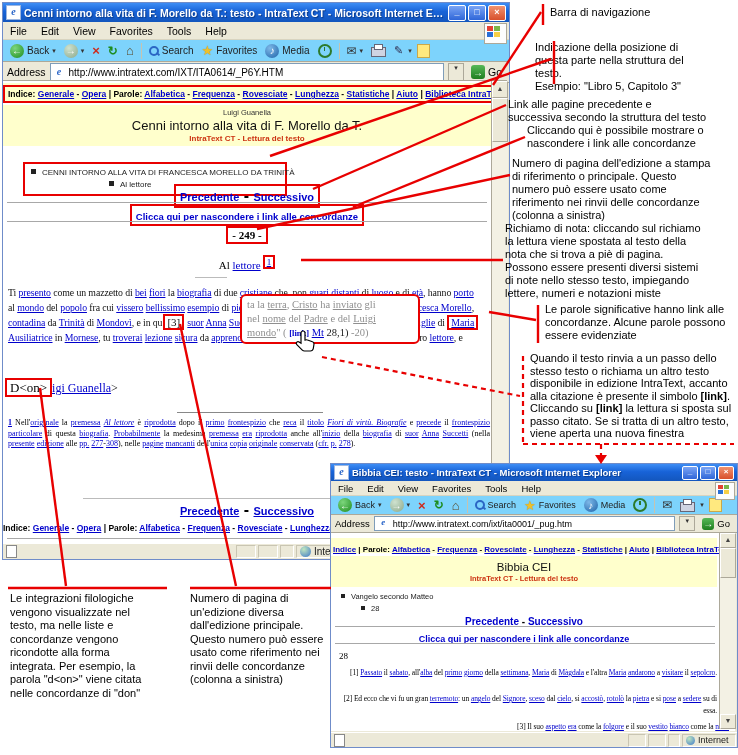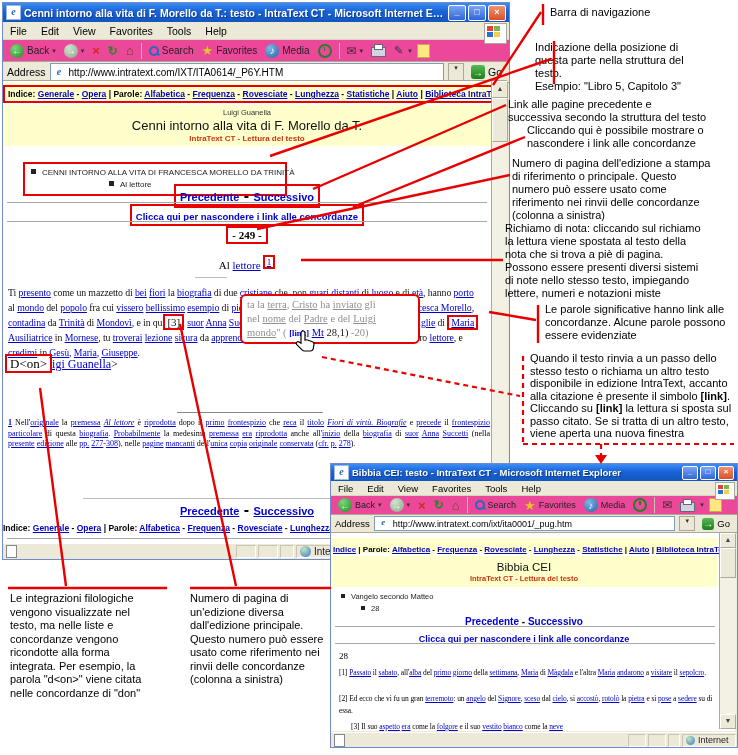--- a/index.html
+++ b/index.html
@@ -16,21 +16,21 @@
   .wctl{display:flex;gap:2px;}
   .wbtn{width:16px;height:14px;border:1px solid #fff;border-radius:2px;background:linear-gradient(180deg,#7aa4f5,#2f66d8);
     color:#fff;font-size:9px;line-height:12px;text-align:center;font-weight:bold;}
   .wbtn.close{background:linear-gradient(180deg,#f0926f,#d8502c);}
   .menubar{position:relative;display:flex;align-items:center;height:17px;font-size:10.5px;
     border-bottom:1px solid #d8d4c0;background:#ece9d8;}
   .menubar .mi{padding:0 7px;}
   .flag{position:absolute;right:2px;top:1px;width:17px;height:15px;background:#fdfdfd;border:1px solid #aca899;
     display:grid;grid-template-columns:6px 6px;grid-template-rows:5px 5px;gap:1px;padding:2px;}
   .flag i{display:block;}
-  .toolbar{display:flex;align-items:center;gap:2px;height:21px;padding:0 4px;background:#ec4899;
+  .toolbar{display:flex;align-items:center;gap:2px;height:21px;padding:0 4px;background:#7dd3fc;
     border-bottom:1px solid #aca899;font-size:10px;color:#222;}
   .tbtn{display:inline-flex;align-items:center;gap:3px;padding:0 3px;height:19px;}
   .tsep{width:1px;height:16px;background:#c6c3b0;margin:0 2px;}
   .cir{display:inline-flex;align-items:center;justify-content:center;width:14px;height:14px;border-radius:50%;
     color:#fff;font-size:10px;font-weight:bold;}
   .cir.back{background:radial-gradient(circle at 35% 30%,#7cd67c,#1e8c1e);}
   .cir.fwd{background:radial-gradient(circle at 35% 30%,#cfe2cf,#8aa88a);}
   .cir.media{background:radial-gradient(circle at 35% 30%,#7db8e8,#1f63a8);}
   .cir.back::before{content:"\2190";}
   .cir.fwd::before{content:"\2192";}
@@ -104,21 +104,21 @@
   .popup{position:absolute;background:#fff;border:2px solid #e80000;border-radius:6px;
     font-family:"Liberation Serif",serif;font-size:10.5px;color:#8f8f8f;padding:2px 5px;line-height:14px;white-space:nowrap;}
   .linksym{color:#0000cc;font-weight:bold;font-size:8.5px;}
   .dark{color:#222;}
   .donline{position:absolute;font-family:"Liberation Serif",serif;font-size:12px;}
   .donbox{border:2px solid #e80000;padding:0 3px;font-size:13px;}
   .shorthr{position:absolute;height:1px;background:#888;}
   .fnote{position:absolute;font-family:"Liberation Serif",serif;font-size:8px;line-height:10.5px;text-align:justify;}
   .minihr{position:absolute;height:1px;background:#bbb;}
   
-  .v-verse{position:absolute;font-family:"Liberation Serif",serif;font-size:7.5px;line-height:12px;letter-spacing:-0.1px;}
+  .v-verse{position:absolute;font-family:"Liberation Serif",serif;font-size:7.5px;line-height:12px;letter-spacing:-0.1px;text-align:right;}
   .ch28{position:absolute;font-family:"Liberation Serif",serif;font-size:9px;}
   
   .ann{position:absolute;font-size:11px;line-height:13px;color:#000;white-space:pre-line;}
   .ann9,.ann10{line-height:13.5px;}
   #overlay{position:absolute;left:0;top:0;z-index:40;pointer-events:none;}
   .z1{z-index:1;} .z5{z-index:5;} .z20{z-index:20;}
 </style>
 </head>
 <body>
 
@@ -250,30 +250,29 @@
       <div class="heading" style="top:176px;">
         <span>Al </span><span class="lk">lettore</span><span class="lk noteref redbox">1</span>
       </div>
       <div class="minihr" style="left:192px;top:196px;width:32px;"></div>
 
       <div class="para" style="left:5px;top:204px;width:486px;">
         <div class="pline"><span>Ti </span><span class="lk">presento</span><span> come un mazzetto di </span><span class="lk">bei</span><span> </span><span class="lk">fiori</span><span> la </span><span class="lk">biografia</span><span> di due </span><span class="lk">cristiane</span><span> che, non </span><span class="lk">guari</span><span> </span><span class="lk">distanti</span><span> di </span><span class="lk">luogo</span><span> e di </span><span class="lk">età</span><span>, hanno </span><span class="lk">porto</span></div>
         <div class="pline"><span>al </span><span class="lk">mondo</span><span> del </span><span class="lk">popolo</span><span> fra cui </span><span class="lk">vissero</span><span> </span><span class="lk">bellissimo</span><span> </span><span class="lk">esempio</span><span> di </span><span class="lk">pietà</span><span class="spacer" style="width: 163px;"></span><span class="lk">ncesca Morello</span><span>,</span></div>
         <div class="pline"><span class="lk">contadina</span><span> da </span><span class="lk">Trinità</span><span> di </span><span class="lk">Mondovì</span><span>, e in qu</span><span class="pgbox">[3]</span><span> </span><span class="lk">suor</span><span> </span><span class="lk">Anna</span><span> </span><span class="lk">Succ</span><span class="spacer" style="width: 138px;"></span><span class="lk">à</span><span> delle </span><span class="lk">Figlie</span><span> di </span><span class="lk wordbox">Maria</span></div>
         <div class="pline"><span class="lk">Ausiliatrice</span><span> in </span><span class="lk">Mornese</span><span>, tu </span><span class="lk">troverai</span><span> </span><span class="lk">lezione</span><span> </span><span class="lk">sicura</span><span> da </span><span class="lk">apprendere</span><span class="spacer" style="width: 148px;"></span><span>e, caro </span><span class="lk">lettore</span><span>, e</span></div>
-        <div class="pline"><span class="lk">credimi</span><span> in </span><span class="lk">Gesù</span><span>, </span><span class="lk">Maria</span><span>, </span><span class="lk">Giuseppe</span><span>.</span></div>
       </div>
 
       <div class="popup" style="left:237px;top:213px;width:166px;">
         <div><span>ta la </span><span class="u">terra</span><span>, </span><span class="u">Cristo</span><span> ha </span><span class="u">inviato</span><span> gli</span></div>
         <div><span>nel </span><span class="u">nome</span><span> del </span><span class="u">Padre</span><span> e del </span><span class="u">Luigi</span></div>
         <div><span class="u">mondo</span><span>" ( </span><span class="linksym">[link]</span><span> </span><span class="lk">Mt</span><span class="dark"> 28,1</span><span class="dark">)</span><span> -20)</span></div>
       </div>
 
-      <div class="donline" style="left:2px;top:275px;"><span class="donbox">D&lt;on&gt;</span><span class="lk">igi Guanella</span><span>&gt;</span></div>
+      <div class="donline" style="left:2px;top:299px;"><span class="donbox">D&lt;on&gt;</span><span class="lk">igi Guanella</span><span>&gt;</span></div>
 
       <div class="shorthr" style="left:174px;top:331px;width:146px;"></div>
       <div class="fnote" style="left:5px;top:337px;width:482px;"><span class="lk b">1</span><span> Nell'</span><span class="lk">originale</span><span> la </span><span class="lk">premessa</span><span> </span><span class="lk i">Al lettore</span><span> è </span><span class="lk">riprodotta</span><span> dopo il </span><span class="lk">primo</span><span> </span><span class="lk">frontespizio</span><span> che </span><span class="lk">reca</span><span> il </span><span class="lk">titolo</span><span> </span><span class="lk i">Fiori di virtù. Biografie</span><span> e </span><span class="lk">precede</span><span> il </span><span class="lk">frontespizio</span><span> </span><span class="lk">particolare</span><span> di questa </span><span class="lk">biografia</span><span>. </span><span class="lk">Probabilmente</span><span> la medesima </span><span class="lk">premessa</span><span> </span><span class="lk">era</span><span> </span><span class="lk">riprodotta</span><span> anche all'</span><span class="lk">inizio</span><span> della </span><span class="lk">biografia</span><span> di </span><span class="lk">suor</span><span> </span><span class="lk">Anna</span><span> </span><span class="lk">Succetti</span><span> (nella </span><span class="lk">presente</span><span> </span><span class="lk">edizione</span><span> alle </span><span class="lk">pp.</span><span> </span><span class="lk">277</span><span>-</span><span class="lk">308</span><span>), nelle </span><span class="lk">pagine</span><span> </span><span class="lk">mancanti</span><span> dell'</span><span class="lk">unica</span><span> </span><span class="lk">copia</span><span> </span><span class="lk">originale</span><span> </span><span class="lk">conservata</span><span> (</span><span class="lk">cfr.</span><span> </span><span class="lk">p.</span><span> </span><span class="lk">278</span><span>).</span></div>
       <div class="minihr" style="left:80px;top:417px;width:330px;"></div>
 
       <div class="cnav" style="top:420px;">
         <span class="biglk lk">Precedente</span><span class="b"> - </span><span class="biglk lk">Successivo</span>
       </div>
 
       <div class="cnav" style="top:442px;font-size:8.5px;font-weight:bold;white-space:nowrap;"><span>Indice</span><span>: </span><span class="lk">Generale</span><span> - </span><span class="lk">Opera</span><span> | </span><span>Parole</span><span>: </span><span class="lk">Alfabetica</span><span> - </span><span class="lk">Frequenza</span><span> - </span><span class="lk">Rovesciate</span><span> - </span><span class="lk">Lunghezza</span><span> - </span><span class="lk">Statistiche</span><span> | </span><span class="lk">Aiuto</span><span> | </span><span class="lk">Biblioteca IntraText</span></div>

